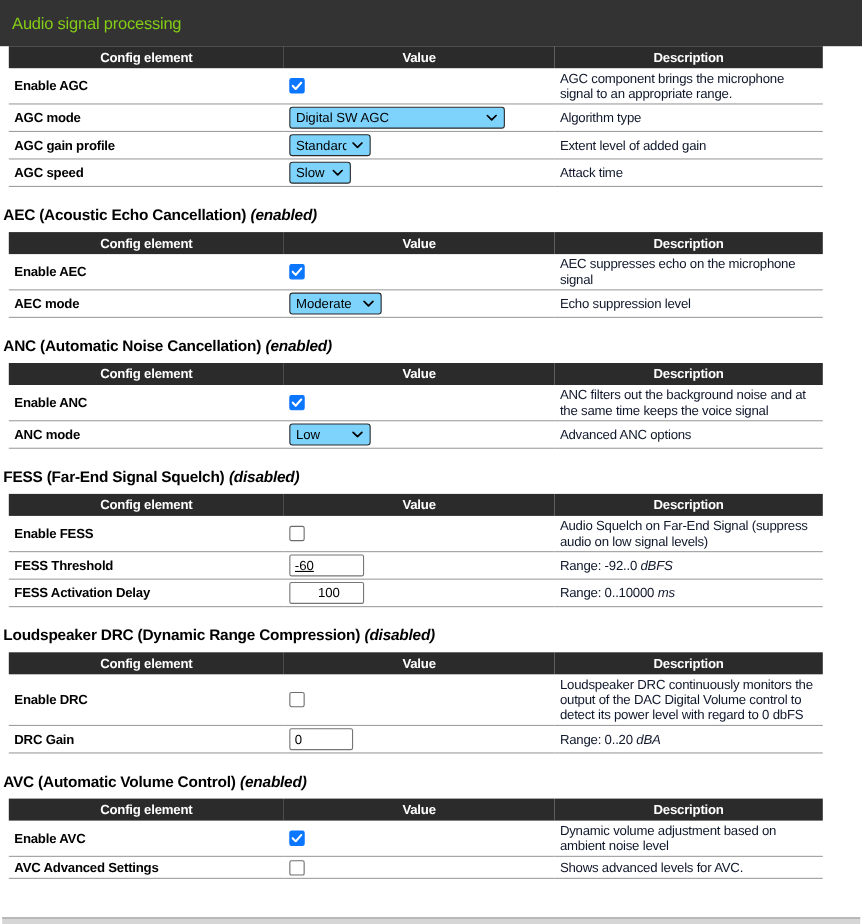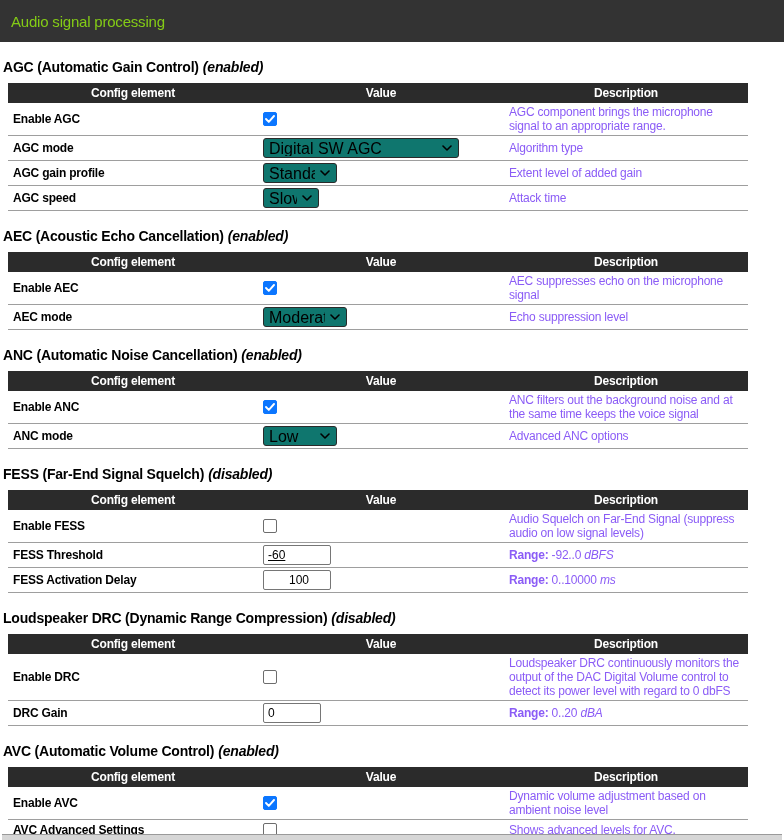--- a/index.html
+++ b/index.html
@@ -23,40 +23,40 @@
   }
   table.cfg th {
     background:var(--c-thead,#2b2b2b); color:#fff; text-align:center;
     font-size:12px; font-weight:bold; padding:3px 5px; height:20px;
   }
   table.cfg td {
     border-bottom:1px solid var(--c-border,#9e9e9e);
     padding:2px 5px; vertical-align:middle; height:20px;
   }
   td.c-label { font-weight:bold; }
-  td.c-desc { color:#8b5cf6; line-height:14px; }
-  td.c-desc .seg-b { font-weight:bold; }
+  td.c-desc { color:#0f172a; line-height:14px; }
+  td.c-desc .seg-b { font-weight:normal; }
   td.c-desc .seg-i { font-style:italic; }
   
   .cb { position:relative; width:14px; height:14px; display:inline-block; vertical-align:middle; }
   .cb input { position:absolute; inset:0; width:100%; height:100%; margin:0; opacity:0; cursor:pointer; }
   .cb .box {
     position:absolute; inset:0; border:1px solid #6d6d6d; border-radius:2px;
     background:#fff; display:flex; align-items:center; justify-content:center;
     pointer-events:none;
   }
   .cb.checked .box { background:var(--accent,#0b76ff); border-color:var(--accent,#0b76ff); }
   .cb .box svg { display:none; }
   .cb.checked .box svg { display:block; }
   
   .selwrap { position:relative; display:inline-flex; align-items:center; }
   .selwrap select {
     appearance:none; -webkit-appearance:none; -moz-appearance:none;
-    border:1px solid #2a2a2a; border-radius:3px; background:#0f766e;
-    font-family:"Liberation Sans",sans-serif; font-size:16px;
+    border:1px solid #2a2a2a; border-radius:3px; background:#7dd3fc;
+    font-family:"Liberation Sans",sans-serif; font-size:12px;
     height:20px; padding:1px 21px 1px 5px; color:#000; cursor:pointer;
   }
   .selwrap .chev { position:absolute; right:7px; pointer-events:none; display:flex; }
   
   input.txt {
     border:1px solid #767676; border-radius:2px; height:20px; width:58px;
     font-family:"Liberation Sans",sans-serif; font-size:12px; padding:0 4px; color:#000;
   }
   .bottom-strip {
     position:absolute; left:2px; right:2px; bottom:0; height:6px;
@@ -64,21 +64,20 @@
   }
 </style>
 </head>
 <body>
 
 <div class="topbar">
   <span>Audio signal processing</span>
 </div>
 
 <div id="sections">
-    <div class="section-heading"><span>AGC (Automatic Gain Control)</span><em>(enabled)</em></div>
     <table class="cfg">
       <colgroup>
         <col style="width: 250px;">
         <col style="width: 246px;">
         <col style="width: 244px;">
       </colgroup>
       <thead>
         <tr>
           <th>Config element</th>
           <th>Value</th>

